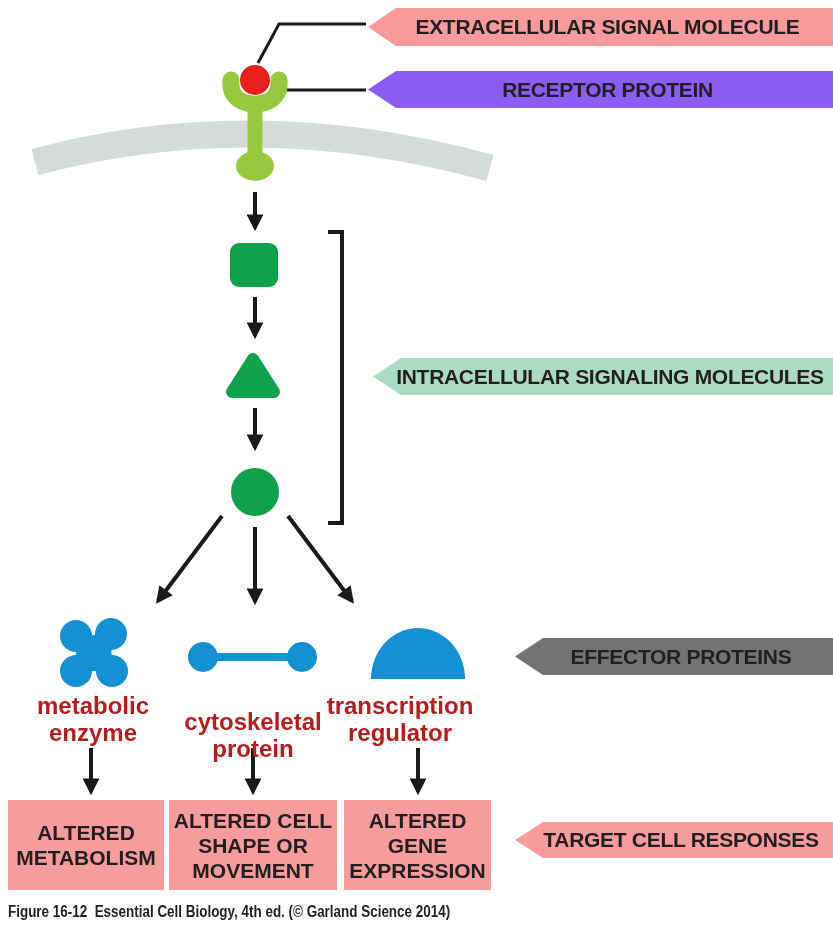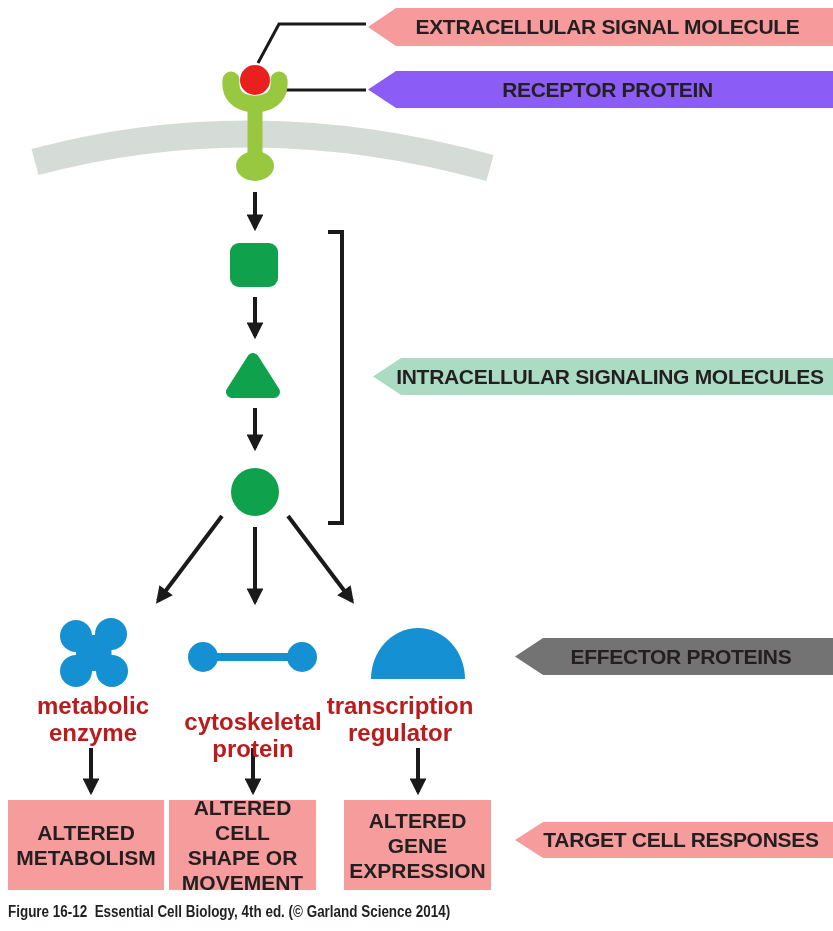--- a/index.html
+++ b/index.html
@@ -119,21 +119,21 @@
 
   <div class="shape-label" style="left:8px;   top:692px;">metabolic
 enzyme</div>
   <div class="shape-label" style="left:168px; top:692px;margin-top:16px;">cytoskeletal
 protein</div>
   <div class="shape-label" style="left:315px; top:692px;">transcription
 regulator</div>
 
   <div class="response-box" style="left: 8px; top: 800px; width: 156px; height: 90px; background-color: rgb(247, 156, 157);">ALTERED
 METABOLISM</div>
-  <div class="response-box" style="left: 169px; top: 800px; width: 147px; height: 90px; background-color: rgb(247, 156, 157);">ALTERED CELL
+  <div class="response-box" style="left: 169px; top: 800px; width: 168px; height: 90px; background-color: rgb(247, 156, 157);">ALTERED CELL
 SHAPE OR
 MOVEMENT</div>
   <div class="response-box" style="left: 344px; top: 800px; width: 147px; height: 90px; background-color: rgb(247, 156, 157);">ALTERED
 GENE
 EXPRESSION</div>
 
   <div class="caption">Figure 16-12  Essential Cell Biology, 4th ed. (© Garland Science 2014)</div>
 
 </div>
 

